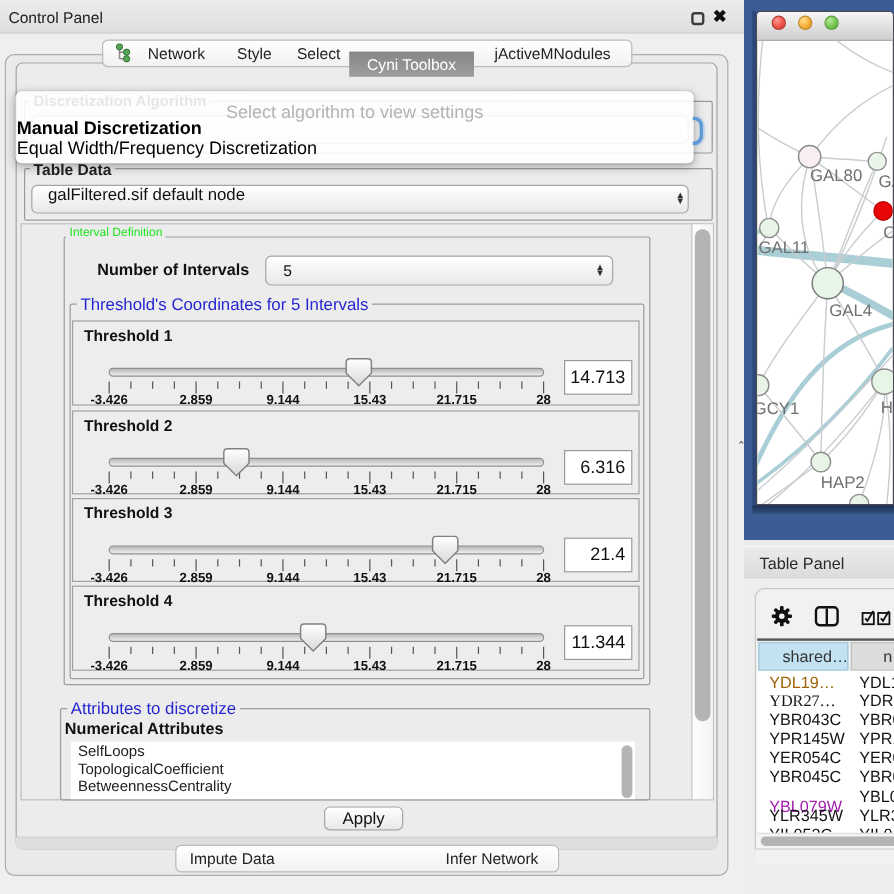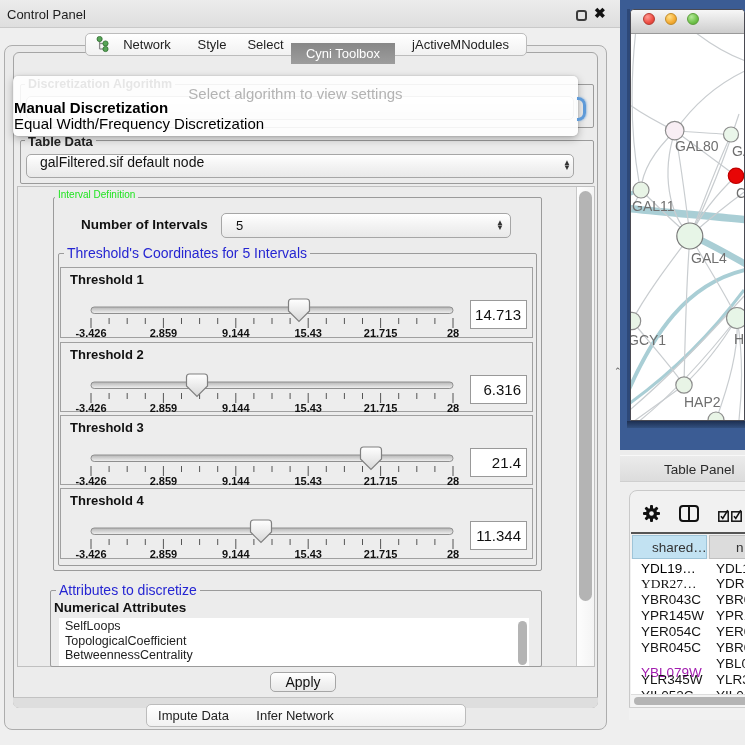--- a/index.html
+++ b/index.html
@@ -10,21 +10,21 @@
 
 #titlebar { left:0; top:0; width:620px; height:28px; background:linear-gradient(#ececec,#dedede); border-bottom:1px solid #c9c9c9; }
 #titletxt { left:7px; top:7px; font-size:13px; color:#1d1d1d; }
 #floatbtn { left:576px; top:10px; width:11px; height:11px; border:2px solid #3c3c3c; border-radius:3px; }
 #closebtn { left:594px; top:5px; font-size:14px; font-weight:bold; color:#111; }
 
 #outerpane { left:4px; top:45px; width:603px; height:685px; border:1px solid #adadad; border-radius:8px; background:#eaeaea; }
 #innerpane { left:13px; top:52px; width:585px; height:656px; border:1px solid #a5a5a5; border-radius:6px; background:#ececec; overflow:hidden; }
 #innerbottom { left:13px; top:697px; width:585px; height:11px; background:#dedede; border-top:1px solid #c2c2c2; border-radius:0 0 6px 6px; }
 
-.tabbar { background:linear-gradient(#ffffff,#f1f1f1); border:1px solid #bcbcbc; border-radius:5px; display:flex; align-items:center; font-size:13px; color:#222; }
+.tabbar { background:linear-gradient(#ffffff,#f1f1f1); border:1px solid #bcbcbc; border-radius:5px; display:flex; align-items:center; font-size:13px; color:#222;justify-content:space-between; }
 .tabsel { background:linear-gradient(#878787,#9d9d9d); color:#fff; height:100%; display:flex; align-items:center; justify-content:center;margin-top:17px; }
 .tsep { width:1px; height:60%; background:#c6c6c6; }
 #toptabs { left:85px; top:33px; width:442px; height:23px; }
 #bottabs { left:146px; top:704px; width:320px; height:23px; }
 
 .group { border:1px solid #9b9b9b; border-radius:2px; }
 .gtitle { position:absolute; background:#ececec; padding:0 3px; font-size:12.5px; }
 
 .aquabox { background:linear-gradient(#ffffff,#f3f3f3 50%,#e9e9e9); border:1px solid #a6a6a6; border-radius:5px; }
 .arrows { position:absolute; font-size:8px; color:#333; line-height:5px; letter-spacing:0; }
@@ -320,21 +320,21 @@
         <text x="60" y="229" font-size="14" fill="#6f6f6f" font-family="Liberation Sans">GAL4</text>
         <text x="-3" y="311" font-size="14" fill="#6f6f6f" font-family="Liberation Sans">GCY1</text>
         <text x="103" y="310" font-size="14" fill="#6f6f6f" font-family="Liberation Sans">H</text>
         <text x="53" y="373" font-size="14" fill="#6f6f6f" font-family="Liberation Sans">HAP2</text>
       </svg></div>
 </div>
 <div class="abs" style="left:627px; top:421px; width:118px; height:7px; background:linear-gradient(#1d2f52,#32507f);"></div>
 <div class="abs" style="left:620px; top:450px; width:125px; height:6px; background:#ececec;"></div>
 
 <div class="abs" style="left:620px; top:455px; width:125px; height:27px; background:linear-gradient(#ebebeb,#dcdcdc); border-top:1px solid #f8f8f8; border-bottom:1px solid #cfcfcf;"></div>
-<div class="abs" style="left:664px; top:462px; font-size:13.5px; color:#2a2a2a;">Table Panel</div>
+<div class="abs" style="left:633px; top:462px; font-size:13.5px; color:#2a2a2a;">Table Panel</div>
 <div class="abs" style="left:620px; top:483px; width:125px; height:262px; background:#eeeeee;"></div>
 
 <div class="abs" style="left:629px; top:490px; width:150px; height:230px; background:#f1f1f1; border:1px solid #c9c9c9; border-radius:8px;"></div>
 
 <div class="abs" id="gearicon" style="left:643px; top:505px;"><svg width="17" height="17" viewBox="0 0 17 17">
       <rect x="7" y="0" width="3" height="5" rx="1" fill="#111" transform="rotate(0 8.5 8.5)"></rect>
       <rect x="7" y="0" width="3" height="5" rx="1" fill="#111" transform="rotate(45 8.5 8.5)"></rect>
       <rect x="7" y="0" width="3" height="5" rx="1" fill="#111" transform="rotate(90 8.5 8.5)"></rect>
       <rect x="7" y="0" width="3" height="5" rx="1" fill="#111" transform="rotate(135 8.5 8.5)"></rect>
       <rect x="7" y="0" width="3" height="5" rx="1" fill="#111" transform="rotate(180 8.5 8.5)"></rect>
@@ -355,21 +355,21 @@
       <rect x="0.8" y="0.8" width="9.4" height="9.4" fill="none" stroke="#111" stroke-width="1.5"></rect>
       <path d="M3,5.2 L4.8,7.4 L9.8,-0.8" fill="none" stroke="#111" stroke-width="1.6"></path>
     </svg></div>
 
 <div class="abs" style="left:631px; top:531.5px; width:114px; height:2.5px; background:#555;"></div>
 <div class="abs" style="left:632px; top:534.5px; width:75px; height:24.5px; background:#c2e2f2; border:1px solid #9ec4d8;"></div>
 <div class="abs" style="left:709px; top:534.5px; width:36px; height:24.5px; background:#dcdcdc; border:1px solid #c0c0c0; border-right:none;"></div>
 <div class="abs" style="left:652px; top:540px; font-size:13.5px; color:#333;">shared…</div>
 <div class="abs" style="left:736px; top:540px; font-size:13.5px; color:#333;">n</div>
 <div class="abs" style="left:631px; top:559px; width:114px; height:148px; background:#fff; overflow:hidden;" id="tablerows">
-    <div style="position:absolute; left:10px; top:1.5px; font-size:13.5px; color:#000000; white-space:nowrap;">YDL19…</div>
+    <div style="position:absolute; left:10px; top:1.5px; font-size:13.5px; color:#a16207; white-space:nowrap;">YDL19…</div>
     <div style="position:absolute; left:85px; top:1.5px; font-size:13.5px; color:#141414; white-space:nowrap;">YDL1</div>
     <div style="position:absolute; left:10px; top:17.4px; font-size:13.5px; color:#141414; white-space:nowrap;font-family:Liberation Serif, serif;">YDR27…</div>
     <div style="position:absolute; left:85px; top:17.4px; font-size:13.5px; color:#141414; white-space:nowrap;">YDR2</div>
     <div style="position:absolute; left:10px; top:33.3px; font-size:13.5px; color:#141414; white-space:nowrap;">YBR043C</div>
     <div style="position:absolute; left:85px; top:33.3px; font-size:13.5px; color:#141414; white-space:nowrap;">YBR0</div>
     <div style="position:absolute; left:10px; top:49.2px; font-size:13.5px; color:#141414; white-space:nowrap;">YPR145W</div>
     <div style="position:absolute; left:85px; top:49.2px; font-size:13.5px; color:#141414; white-space:nowrap;">YPR1</div>
     <div style="position:absolute; left:10px; top:65.1px; font-size:13.5px; color:#141414; white-space:nowrap;">YER054C</div>
     <div style="position:absolute; left:85px; top:65.1px; font-size:13.5px; color:#141414; white-space:nowrap;">YER0</div>
     <div style="position:absolute; left:10px; top:81px; font-size:13.5px; color:#141414; white-space:nowrap;">YBR045C</div>

